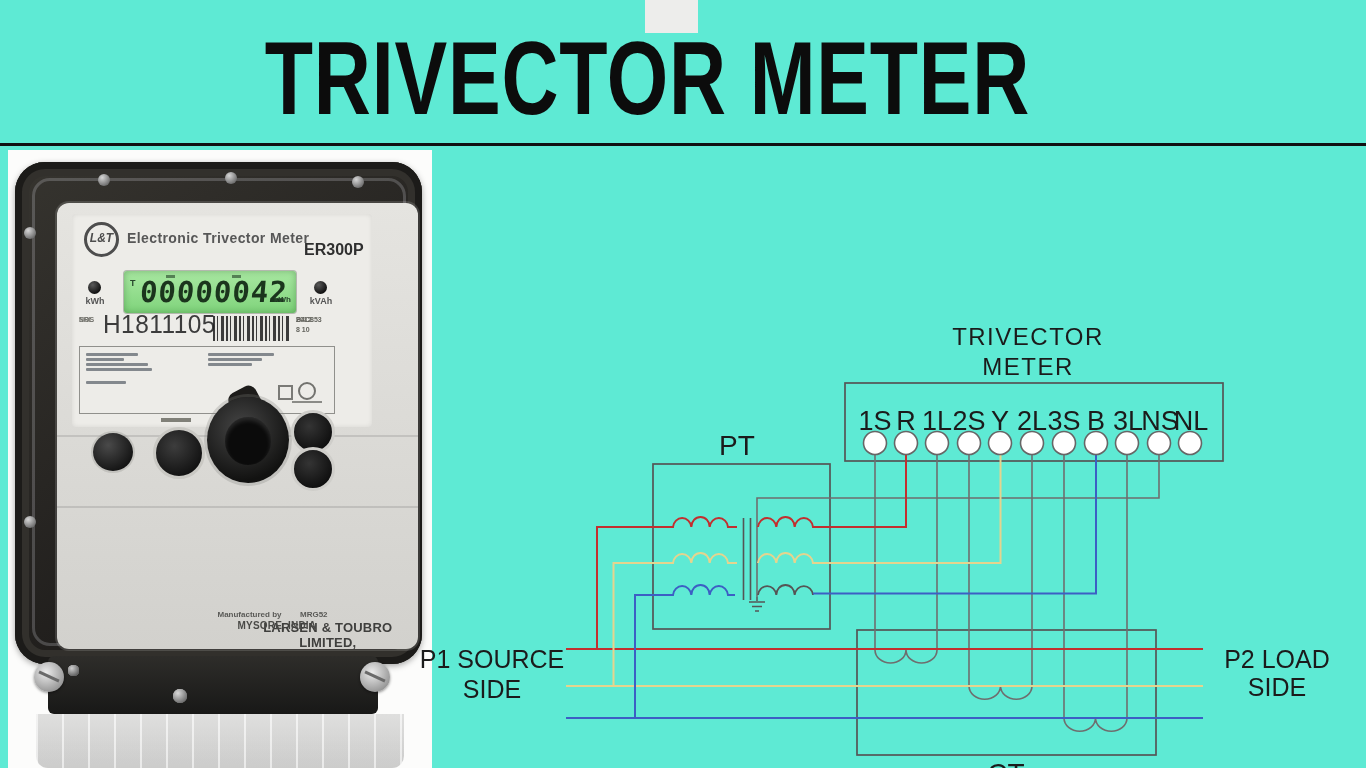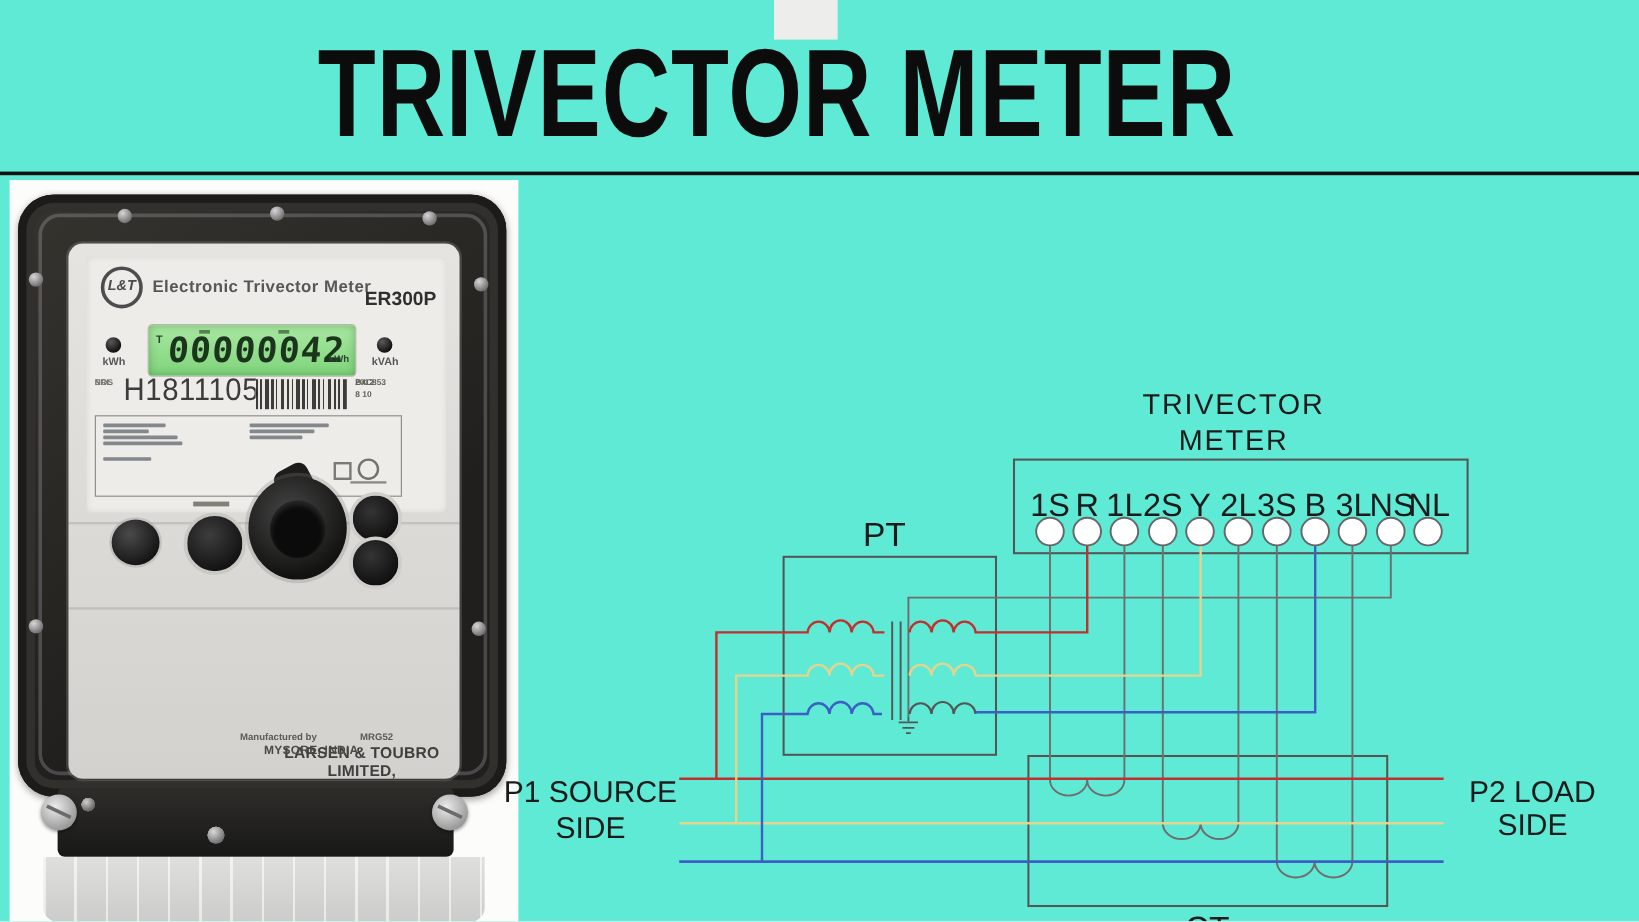--- a/index.html
+++ b/index.html
@@ -15,21 +15,21 @@
 
   
   #photo{position:absolute;left:8px;top:150px;width:424px;height:618px;background:#fcfcfb;}
   #photo *{position:absolute;}
   .frame{left:7px;top:12px;width:407px;height:502px;border-radius:30px;
          background:linear-gradient(145deg,#36342f,#211f1d 65%);
          box-shadow:inset 0 0 0 7px #1c1b19, inset 0 0 0 14px #32302c, 0 2px 6px rgba(0,0,0,.35);}
   .clear-ring{left:24px;top:28px;width:368px;height:462px;border:3px solid rgba(225,225,230,.22);border-radius:18px;}
   .screw{width:12px;height:12px;border-radius:50%;
          background:radial-gradient(circle at 35% 30%,#d6d6d6,#6d6d6d 75%);}
-  .face{left:49px;top:53px;width:326px;height:446px;border-radius:12px;
+  .face{left:49px;top:53px;width:361px;height:446px;border-radius:12px;
         background:linear-gradient(180deg,#e5e4e0,#d2d1cd);box-shadow:0 0 0 2px rgba(255,255,255,.14);}
   .white-card{left:15px;top:11px;width:300px;height:213px;background:#edece8;border-radius:4px;
               box-shadow:inset 0 0 5px rgba(0,0,0,.09);}
   .logo{left:27px;top:19px;width:29px;height:29px;border:3px solid #4d4d4d;border-radius:50%;
         color:#4d4d4d;font:italic 800 12px/26px "Liberation Sans",sans-serif;text-align:center;}
   .brand{left:70px;top:27px;font-weight:700;font-size:14px;color:#575757;letter-spacing:.4px;}
   .model{left:247px;top:25px;font-weight:800;font-size:16px;color:#2f2f2f;margin-top:13px;}
   .lcd{left:67px;top:68px;width:172px;height:42px;border-radius:3px;
        background:linear-gradient(#a9e8a2,#7fd37b);
        box-shadow:inset 0 0 7px rgba(20,80,20,.35),0 0 0 1px #b3b8ae;}

